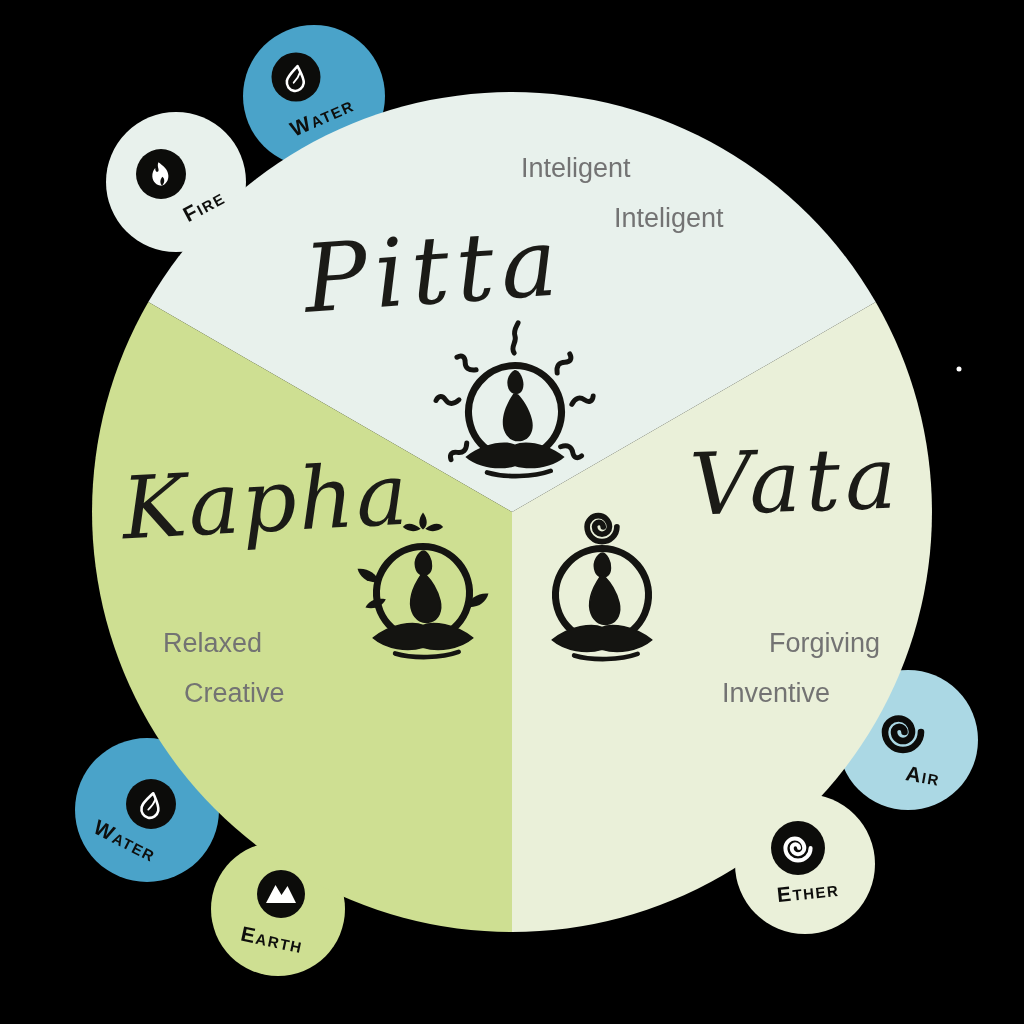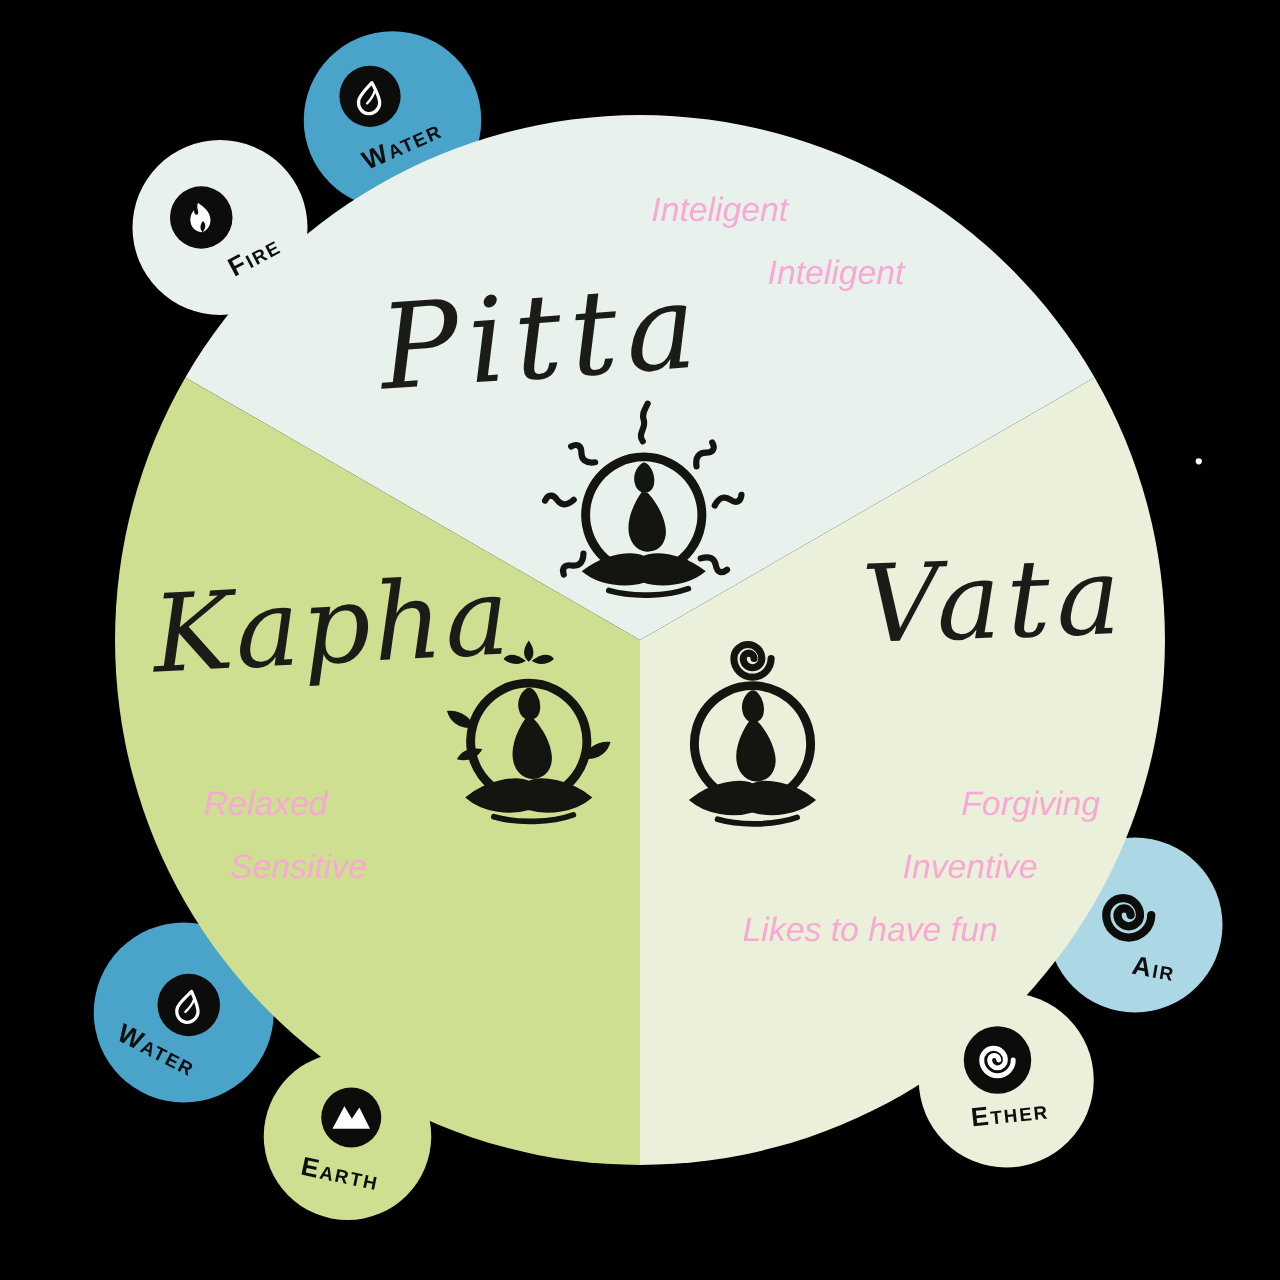--- a/index.html
+++ b/index.html
@@ -18,23 +18,22 @@
     line-height:1;
   }
   #title-pitta { left:304px; top:224px; font-size:94px; letter-spacing:7px; transform:rotate(-4deg); }
   #title-kapha { left:122px; top:458px; font-size:86px; letter-spacing:2px; transform:rotate(-3deg); }
   #title-vata  { left:690px; top:438px; font-size:86px; letter-spacing:5px; transform:rotate(-2deg); }
 
   .trait {
     position:absolute;
     font-size:27px;
     line-height:1.16;
-    color:#f9a8d4;
+    color:#737373;
     white-space:nowrap;
-    font-style:italic;
   }
   #trait-stable {
     white-space:normal;
     width:172px;
     padding-left:33px;
     text-indent:-33px;
   }
 
   .el-label {
     position:absolute;
@@ -153,25 +152,24 @@
   </svg>
 
   <div class="title" id="title-pitta">Pitta</div>
   <div class="title" id="title-kapha">Kapha</div>
   <div class="title" id="title-vata">Vata</div>
 
   <div class="trait" style="left:521px; top:153px;">Inteligent</div>
   <div class="trait" style="left:614px; top:203px;">Inteligent</div>
 
   <div class="trait" style="left:151px; top:628px;margin-left:12px;">Relaxed</div>
-  <div class="trait" style="left:184px; top:678px;">Sensitive</div>
+  <div class="trait" style="left:184px; top:678px;">Creative</div>
 
   <div class="trait" style="left:769px; top:628px;">Forgiving</div>
   <div class="trait" style="left:722px; top:678px;">Inventive</div>
-  <div class="trait" style="left:594px; top:729px;">Likes to have fun</div>
 
   <div class="el-label" style="left:322px; top:117px; --r:-24deg;">Water</div>
   <div class="el-label" style="left:204px; top:206px; --r:-28deg;">Fire</div>
   <div class="el-label" style="left:125px; top:841px; --r:27deg;">Water</div>
   <div class="el-label" style="left:272px; top:940px; --r:12deg;">Earth</div>
   <div class="el-label" style="left:808px; top:892px; --r:-6deg;">Ether</div>
   <div class="el-label" style="left:923px; top:776px; --r:10deg;">Air</div>
 
 </div>
 

